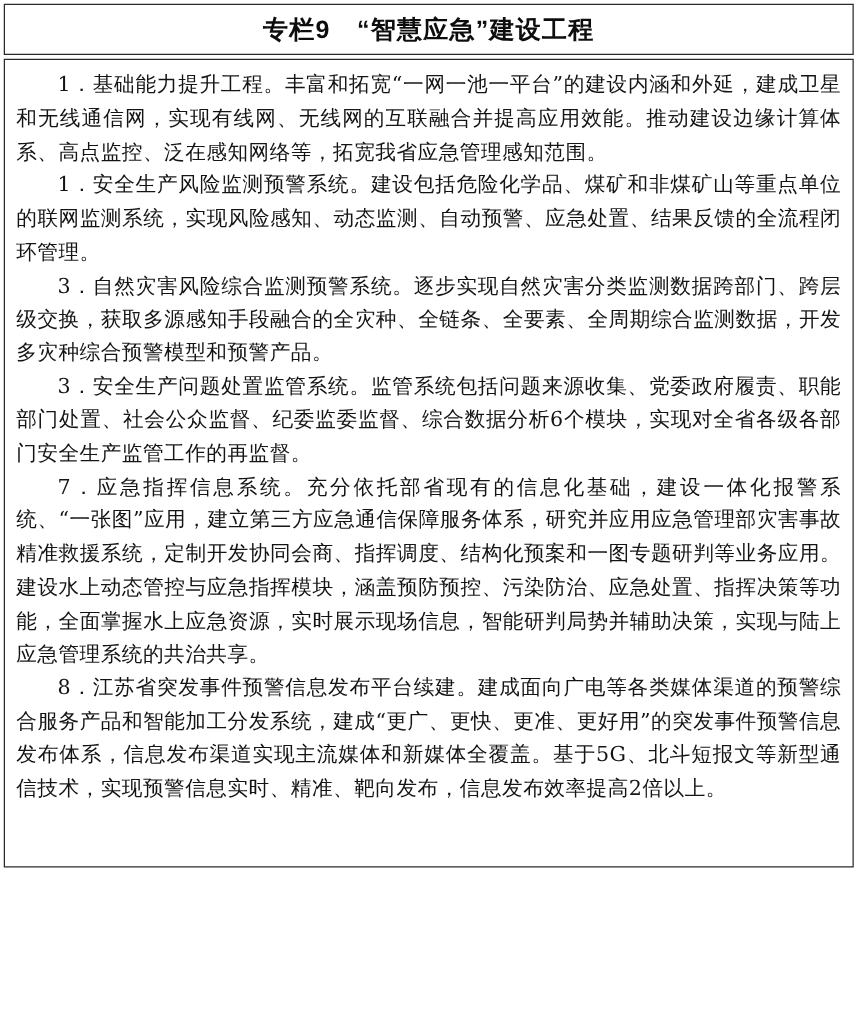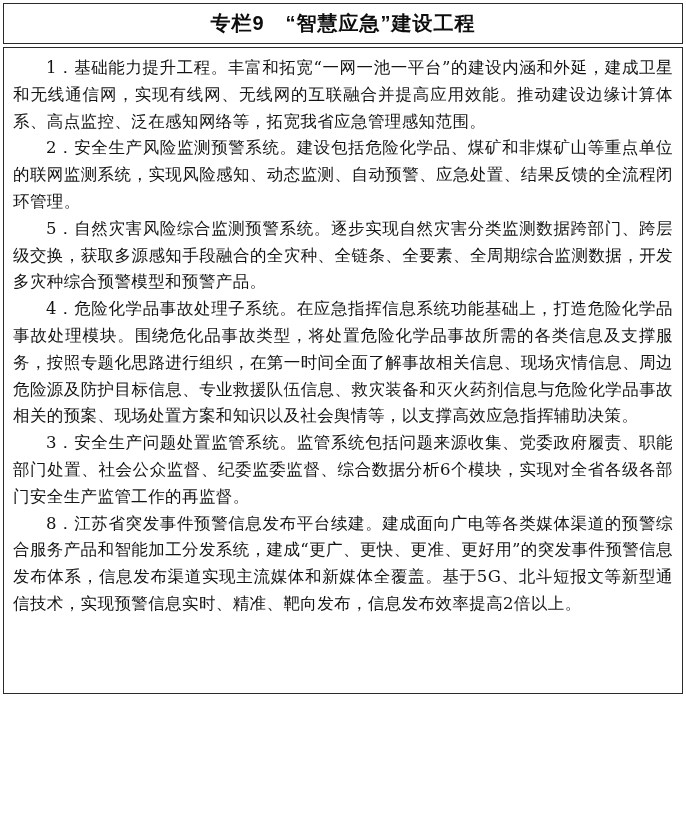--- a/index.html
+++ b/index.html
@@ -54,19 +54,19 @@
 </style>
 </head>
 <body>
 
 <div class="page">
   <div class="title-box">
     <h1>专栏9　“智慧应急”建设工程</h1>
   </div>
   <div class="body-box">
     <p>1．基础能力提升工程。丰富和拓宽“一网一池一平台”的建设内涵和外延，建成卫星和无线通信网，实现有线网、无线网的互联融合并提高应用效能。推动建设边缘计算体系、高点监控、泛在感知网络等，拓宽我省应急管理感知范围。</p>
-    <p>2．安全生产风险监测预警系统。建设包括危险化学品、煤矿和非煤矿山等重点单位的联网监测系统，实现风险感知、动态监测、自动预警、应急处置、结果反馈的全流程闭环管理。</p>
-    <p>5．自然灾害风险综合监测预警系统。逐步实现自然灾害分类监测数据跨部门、跨层级交换，获取多源感知手段融合的全灾种、全链条、全要素、全周期综合监测数据，开发多灾种综合预警模型和预警产品。</p>
-    <p>4．危险化学品事故处理子系统。在应急指挥信息系统功能基础上，打造危险化学品事故处理模块。围绕危化品事故类型，将处置危险化学品事故所需的各类信息及支撑服务，按照专题化思路进行组织，在第一时间全面了解事故相关信息、现场灾情信息、周边危险源及防护目标信息、专业救援队伍信息、救灾装备和灭火药剂信息与危险化学品事故相关的预案、现场处置方案和知识以及社会舆情等，以支撑高效应急指挥辅助决策。</p>
+    <p>1．安全生产风险监测预警系统。建设包括危险化学品、煤矿和非煤矿山等重点单位的联网监测系统，实现风险感知、动态监测、自动预警、应急处置、结果反馈的全流程闭环管理。</p>
+    <p>3．自然灾害风险综合监测预警系统。逐步实现自然灾害分类监测数据跨部门、跨层级交换，获取多源感知手段融合的全灾种、全链条、全要素、全周期综合监测数据，开发多灾种综合预警模型和预警产品。</p>
     <p>3．安全生产问题处置监管系统。监管系统包括问题来源收集、党委政府履责、职能部门处置、社会公众监督、纪委监委监督、综合数据分析6个模块，实现对全省各级各部门安全生产监管工作的再监督。</p>
+    <p>7．应急指挥信息系统。充分依托部省现有的信息化基础，建设一体化报警系统、“一张图”应用，建立第三方应急通信保障服务体系，研究并应用应急管理部灾害事故精准救援系统，定制开发协同会商、指挥调度、结构化预案和一图专题研判等业务应用。建设水上动态管控与应急指挥模块，涵盖预防预控、污染防治、应急处置、指挥决策等功能，全面掌握水上应急资源，实时展示现场信息，智能研判局势并辅助决策，实现与陆上应急管理系统的共治共享。</p>
     <p>8．江苏省突发事件预警信息发布平台续建。建成面向广电等各类媒体渠道的预警综合服务产品和智能加工分发系统，建成“更广、更快、更准、更好用”的突发事件预警信息发布体系，信息发布渠道实现主流媒体和新媒体全覆盖。基于5G、北斗短报文等新型通信技术，实现预警信息实时、精准、靶向发布，信息发布效率提高2倍以上。</p>
   </div>
 </div>
 
 </body></html>

